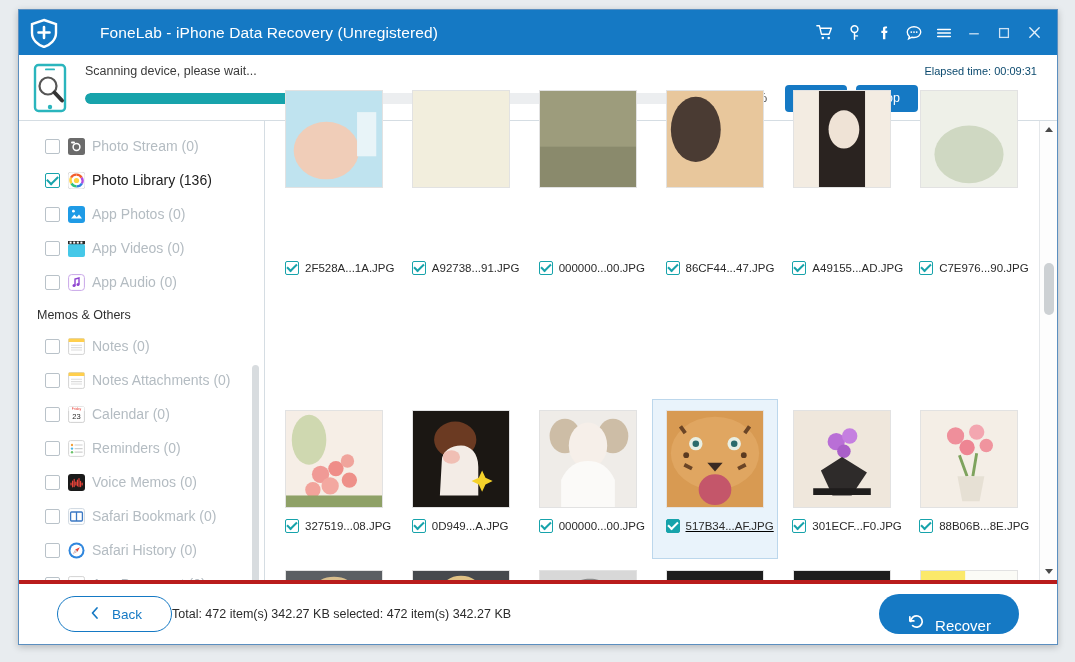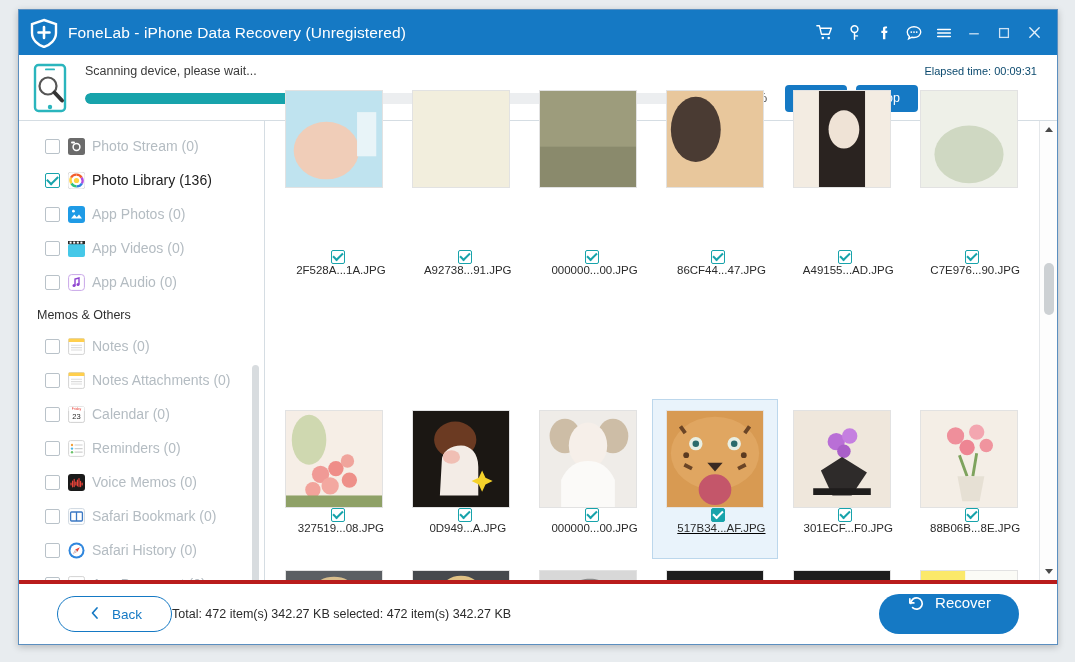--- a/index.html
+++ b/index.html
@@ -20,21 +20,21 @@
   }
 
   
   .titlebar {
     height: 45px; background: #1579c4;
     display: flex; align-items: center;
     flex: 0 0 45px; padding: 0 8px 0 10px;
   }
   .logo { width: 30px; height: 30px; flex: 0 0 30px; margin-right: 9px; }
   .apptitle {
-    color: #fff; font-size: 15.5px; letter-spacing: .1px; white-space: nowrap;
+    color: #fff; font-size: 15.5px; letter-spacing: .1px; white-space: nowrap; margin-left: 32px;
   }
   .tb-spacer { flex: 1 1 auto; }
   .tbicon {
     width: 30px; height: 30px; display: flex;
     align-items: center; justify-content: center;
     color: #ffffff; cursor: pointer;
   }
   .tbicon.dim { color: #c7e0f2; }
   .tbicon svg { display: block; }
 
@@ -117,23 +117,22 @@
     justify-content: flex-start; padding-top: 10px;
     border: 1px solid transparent;
   }
   .cell.sel { background: #e9f3fb; border-color: #bcd7ec; text-decoration: underline; }
   .thumb {
     width: 98px; height: 98px; background: #f0f0f0;
     border: 1px solid #e2e2e2; overflow: hidden; position: relative;
   }
   .thumb svg { display: block; width: 100%; height: 100%; }
   .caption {
-    display: flex; align-items: center; width: 100%;
+    display: flex; align-items: center; margin-top: 11px; width: 100%;
     padding-left: 13px;
-    flex-direction: column;
   }
   .fcb {
     width: 14px; height: 14px; flex: 0 0 14px; border: 1.4px solid #17a3ab;
     border-radius: 2px; margin-right: 6px; background: #fff;
     display: flex; align-items: center; justify-content: center;
   }
   .fcb::after {
     content: ""; width: 8px; height: 4px;
     border-left: 2px solid #17a3ab; border-bottom: 2px solid #17a3ab;
     transform: rotate(-45deg) translate(1px,-1px);
@@ -173,21 +172,21 @@
     display: flex; align-items: center; justify-content: center;
     width: 115px; height: 36px; border: 1px solid #1579c4;
     border-radius: 20px; color: #1579c4; font-size: 13.5px;
     cursor: pointer; background: #fff; gap: 9px;
   }
   .totals {
     flex: 1 1 auto; text-align: left; font-size: 12.5px; color: #2b2b2b;
     padding-right: 60px;
   }
   .recover {
-    display: flex; align-items: flex-start; justify-content: center;
+    display: flex; align-items: flex-end; justify-content: center;
     width: 140px; height: 40px; background: #1579c4; color: #fff;
     border: none; border-radius: 21px; font-size: 15px;
     font-family: inherit; cursor: pointer; gap: 9px;
   }
 </style>
 </head>
 <body>
 
 <div id="app">
 

